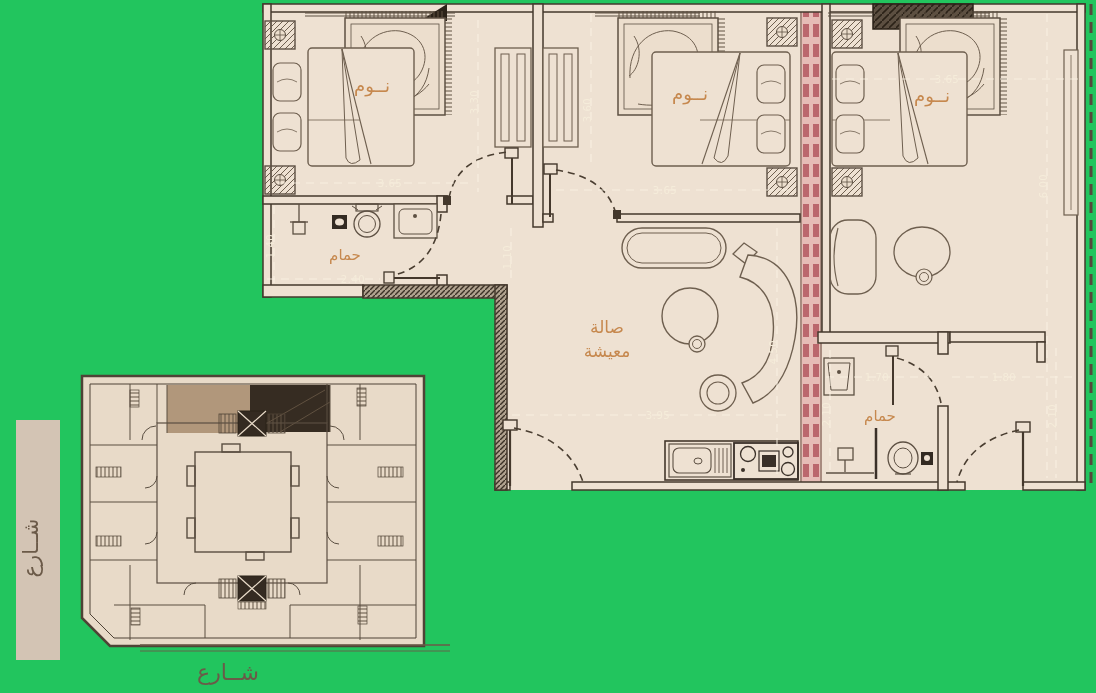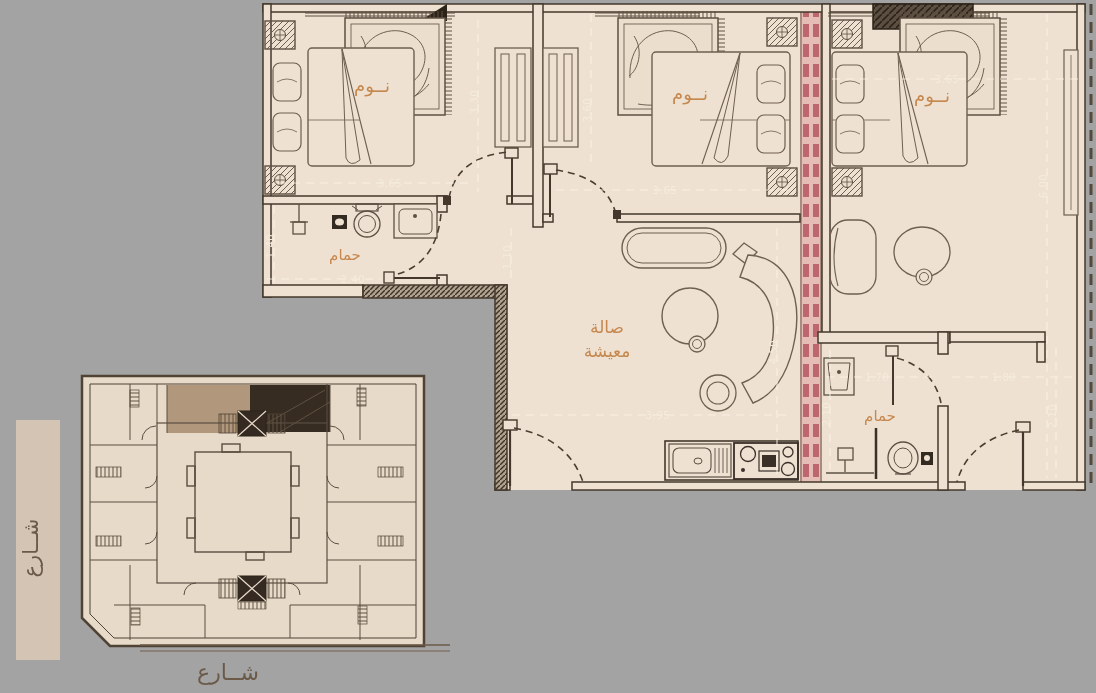--- a/index.html
+++ b/index.html
@@ -1,16 +1,16 @@
 <!DOCTYPE html>
 <html><head>
 <meta charset="utf-8">
 <style>
   html,body{margin:0;padding:0;background:#c8b6a6;}
-  .page{position:relative;width:1096px;height:693px;background:#a3a3a3;overflow:hidden;
+  .page{position:relative;width:1096px;height:693px;background:#22c55e;overflow:hidden;
         font-family:"DejaVu Sans",sans-serif;}
   svg{position:absolute;left:0;top:0;}
   text{font-family:"DejaVu Sans",sans-serif;}
   .dim{fill:#f5ecda;font-size:10px;letter-spacing:.5px;}
   .room-label{fill:#c6884e;}
   .street-label{fill:#6b5a48;}
 </style>
 </head>
 <body>
 

